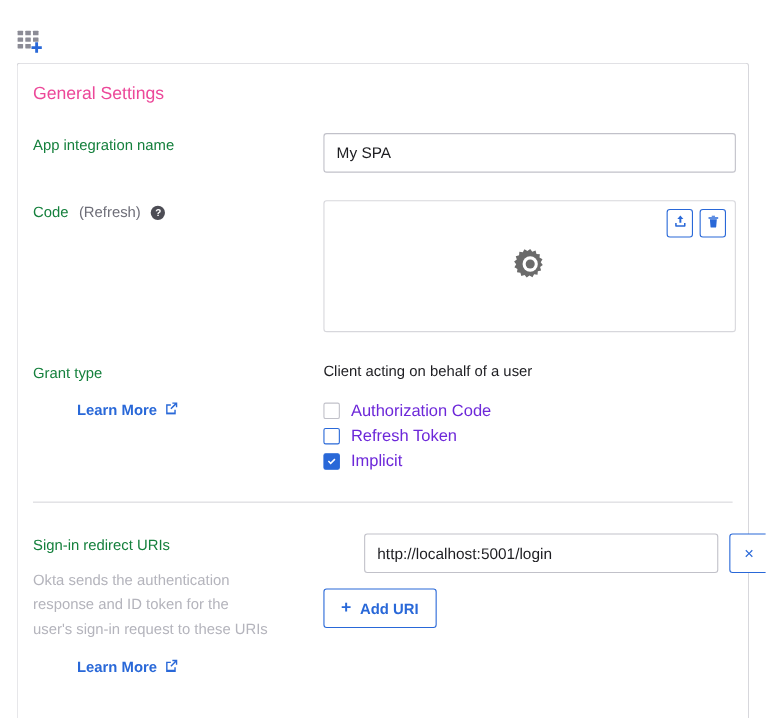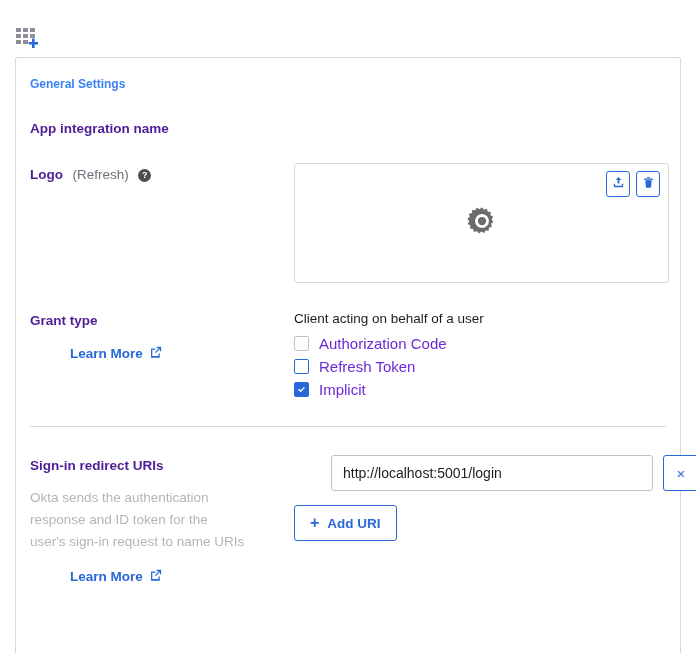--- a/index.html
+++ b/index.html
@@ -40,23 +40,23 @@
     position: relative;
     margin: 0 15px 0 15px;
     border: 1px solid #d7d7dc;
     border-bottom: none;
     border-radius: 3px 3px 0 0;
     background: #ffffff;
     height: 596px;
     padding: 0 14px;
   }
   .card-title {
-    font-size: 12px;
-    font-weight: bold;
-    color: #3b82f6;
+    font-size: 16px;
+    font-weight: normal;
+    color: #ec4899;
     padding: 19px 0 0 0;
   }
 
   
   .row {
     display: flex;
     align-items: flex-start;
   }
   .row-label-col {
     width: 264px;
@@ -64,22 +64,22 @@
     padding-top: 2px;
   }
   .row-field-col {
     flex: 1 1 auto;
     display: flex;
     align-items: flex-start;
     gap: 8px;
   }
   .field-label {
     font-size: 13.5px;
-    font-weight: bold;
-    color: #4c1d95;
+    font-weight: normal;
+    color: #15803d;
     line-height: 18px;
   }
   .optional-text {
     font-weight: normal;
     color: #6e6e78;
   }
 
   
   .help-icon {
     display: inline-flex;
@@ -145,21 +145,21 @@
     display: flex;
     align-items: center;
     justify-content: center;
   }
 
   
   .grant-caption {
     font-size: 13.5px;
     color: #1d1d21;
     line-height: 18px;
-    margin-bottom: 4px;
+    margin-bottom: 15px;
   }
   .check-row {
     display: flex;
     align-items: center;
     gap: 10px;
     height: 23px;
     cursor: pointer;
   }
   .cbox {
     width: 15px; height: 15px;
@@ -267,25 +267,28 @@
 </div>
 
 <div class="card">
 
   <div class="card-title">General Settings</div>
 
   <div class="row" style="margin-top:26px;">
     <div class="row-label-col">
       <span class="field-label">App integration name</span>
     </div>
+    <div class="row-field-col">
+      <input class="text-input" type="text" value="My SPA" style="">
+    </div>
   </div>
 
   <div class="row" style="margin-top:25px;">
     <div class="row-label-col">
-      <span class="field-label">Logo</span>
+      <span class="field-label">Code</span>
       <span class="field-label optional-text" style="margin-left:5px;">(Refresh)</span>
       <span class="help-icon">?</span>
     </div>
     <div class="row-field-col">
       <div class="logo-dropzone">
         <div class="logo-placeholder">
           <span>
             <svg width="30" height="30" viewBox="0 0 32 32" aria-hidden="true">
               <g fill="#6b6b6b">
                 <path d="M16 1.4l2.0 2.6 3.2-1.0 0.9 3.2 3.3 0.3-0.4 3.3 2.9 1.6-1.7 2.9 2.0 2.7-2.6 2.0 1.0 3.2-3.2 0.9-0.3 3.3-3.3-0.4-1.6 2.9-2.9-1.7-2.7 2.0-2.0-2.6-3.2 1.0-0.9-3.2-3.3-0.3 0.4-3.3-2.9-1.6 1.7-2.9-2.0-2.7 2.6-2.0-1.0-3.2 3.2-0.9 0.3-3.3 3.3 0.4 1.6-2.9 2.9 1.7z"></path>
@@ -357,21 +360,21 @@
         <span class="check-label">Implicit</span>
       </div>
     </div>
   </div>
 
   <div class="divider" style="margin-top:25px;"></div>
 
   <div class="row" style="margin-top:28px;">
     <div class="row-label-col">
       <div class="field-label">Sign-in redirect URIs</div>
-      <div class="helper-text" style="margin-top:12px;">Okta sends the authentication response and ID token for the user's sign-in request to name URIs</div>
+      <div class="helper-text" style="margin-top:12px;">Okta sends the authentication response and ID token for the user's sign-in request to these URIs</div>
       <a class="learn-more" style="margin-top:16px;">
         <span>Learn More</span>
         <span>
           <svg width="12" height="12" viewBox="0 0 14 14" aria-hidden="true">
             <path d="M7.8 1h5.2v5.2h-1.5V3.6L6.8 8.3 5.7 7.2l4.7-4.7H7.8z" fill="#2968d8"></path>
             <path d="M1.2 2.9h5v1.5H2.7v7.2h7.2V8.8h1.5v5H1.2z" fill="#2968d8"></path>
           </svg>
         </span>
       </a>
     </div>

